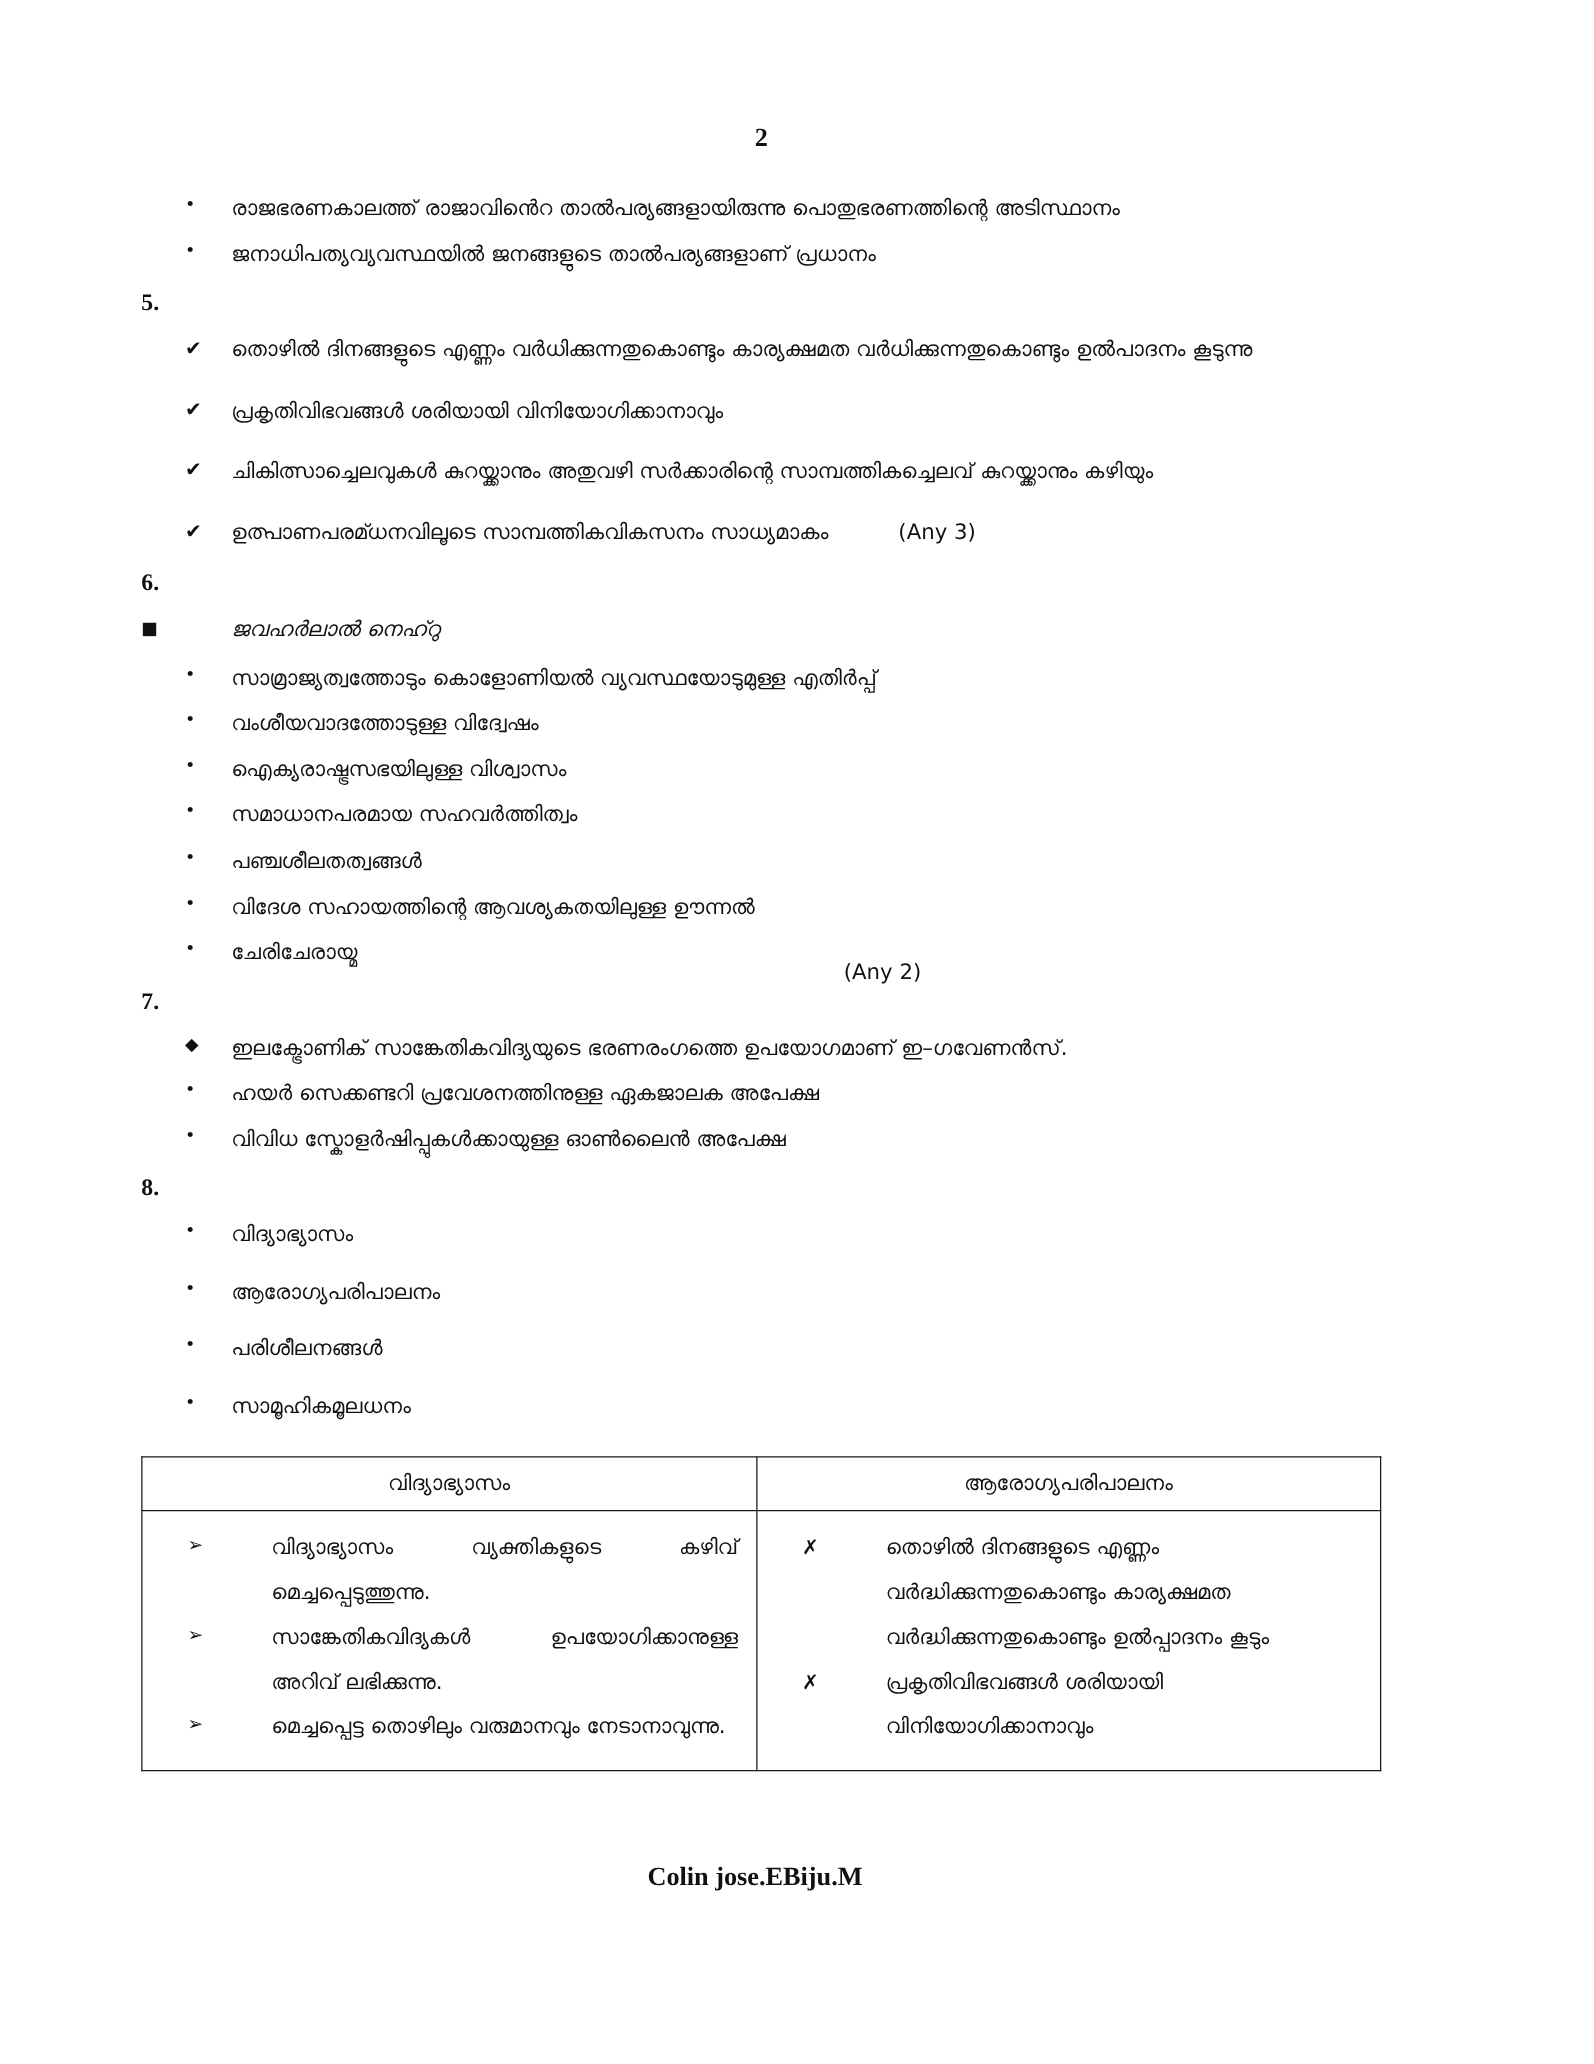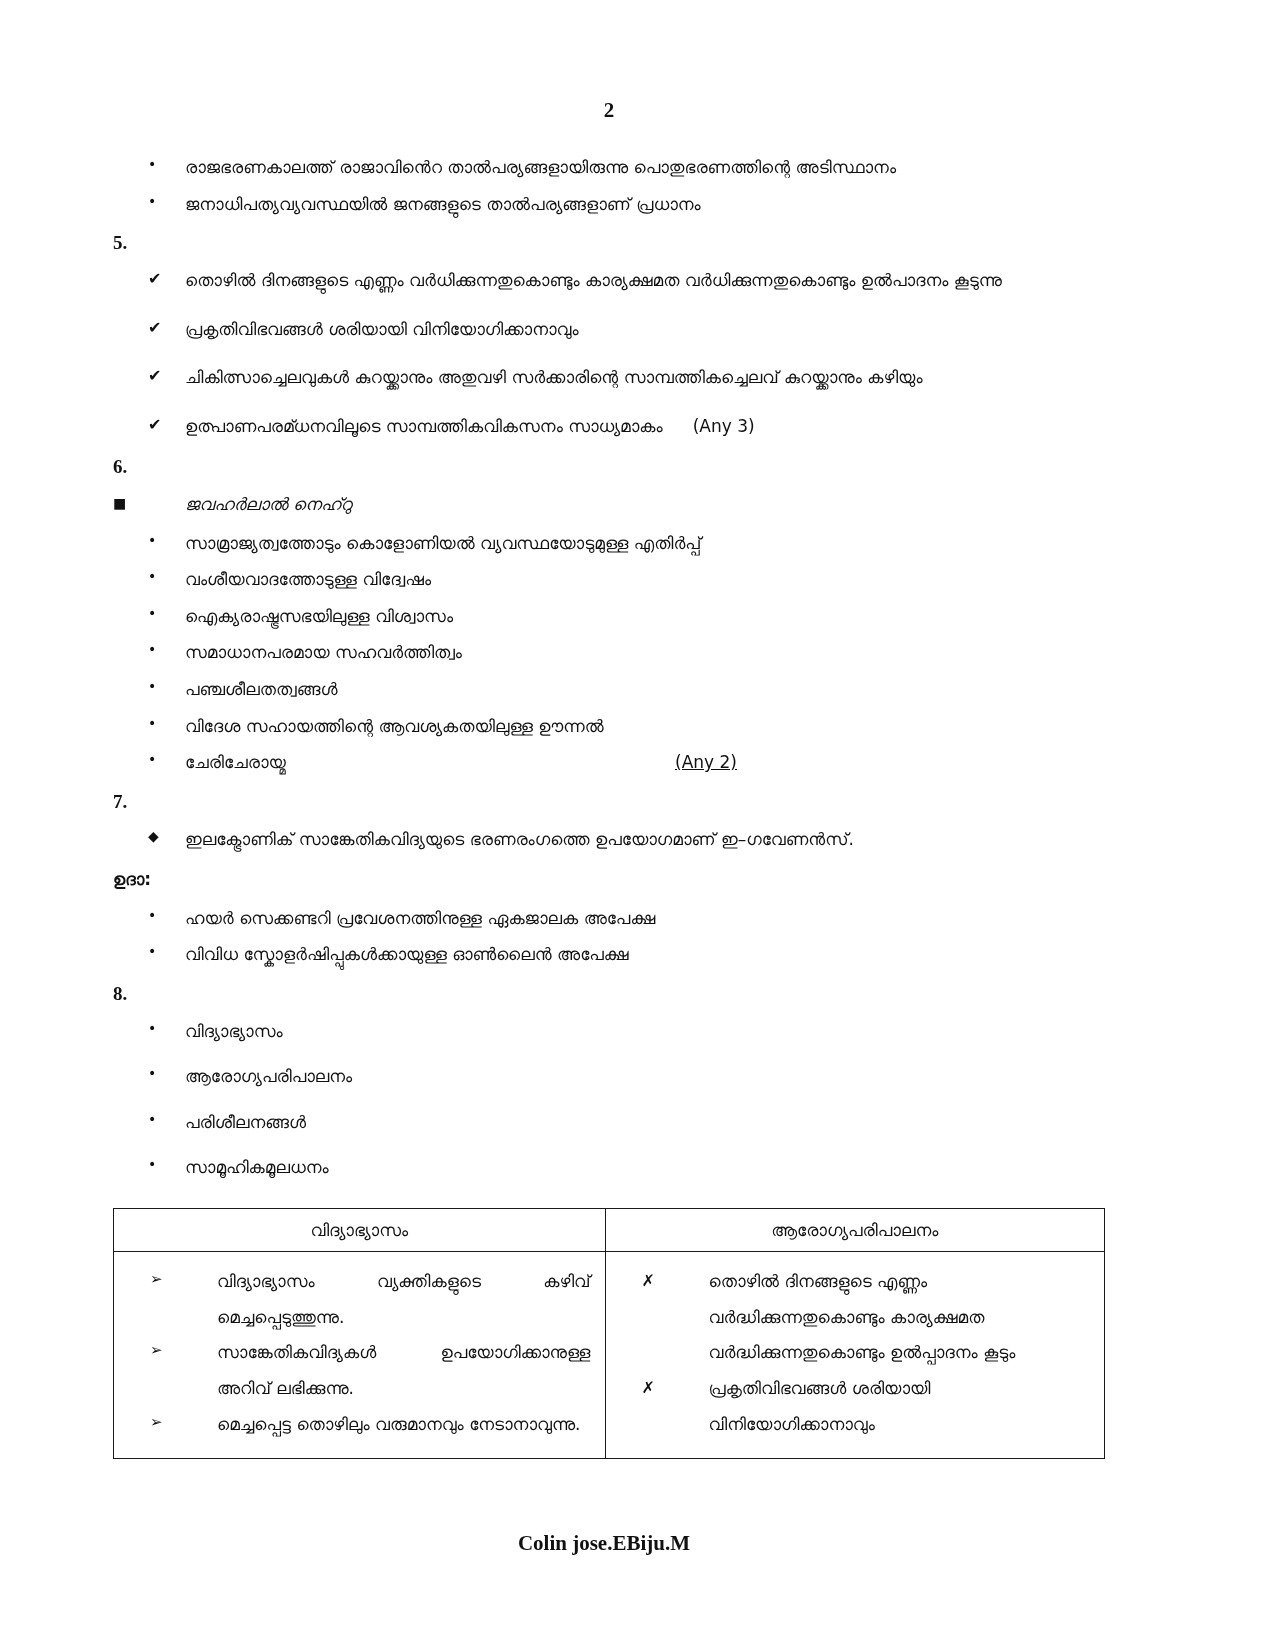--- a/index.html
+++ b/index.html
@@ -51,27 +51,26 @@
   .justify { text-align: justify; }
   .sec6-head {
     display: flex;
     align-items: flex-start;
     line-height: 2.15;
     font-size: 17px;
     margin-bottom: 2px;
   }
   .sec6-head .marker { flex: none; width: 72px; font-size: 14px; padding-top: 2px; }
   .sec6-head .text   { font-style: italic; }
-  .any-inline { margin-left: 30px; white-space: nowrap; }
+  .any-inline { margin-left: 56px; white-space: nowrap; }
   .any-abs {
     position: absolute;
     left: 562px;
-    top: 0;
+    top: 16px;
     white-space: nowrap;
-    text-decoration: underline;
   }
   .uda {
     font-weight: bold;
     font-size: 17px;
     line-height: 2.15;
     margin: 4px 0 2px 0;
   }
   .sec8-head {
     font-weight: bold;
     font-size: 17px;
@@ -197,21 +196,20 @@
       <span class="any-abs">(Any 2)</span>
     </div>
   </div>
 
   <div>
     <div class="sec-num">7.</div>
     <div class="item">
       <span class="marker diamond">◆</span>
       <span class="text">ഇലക്ട്രോണിക് സാങ്കേതികവിദ്യയുടെ ഭരണരംഗത്തെ ഉപയോഗമാണ് ഇ–ഗവേണൻസ്.</span>
     </div>
-    <div class="uda">ഉദാ:</div>
     <div class="item">
       <span class="marker bullet">•</span>
       <span class="text">ഹയർ സെക്കണ്ടറി പ്രവേശനത്തിനുള്ള ഏകജാലക അപേക്ഷ</span>
     </div>
     <div class="item">
       <span class="marker bullet">•</span>
       <span class="text">വിവിധ സ്കോളർഷിപ്പുകൾക്കായുള്ള ഓൺലൈൻ അപേക്ഷ</span>
     </div>
   </div>
 

